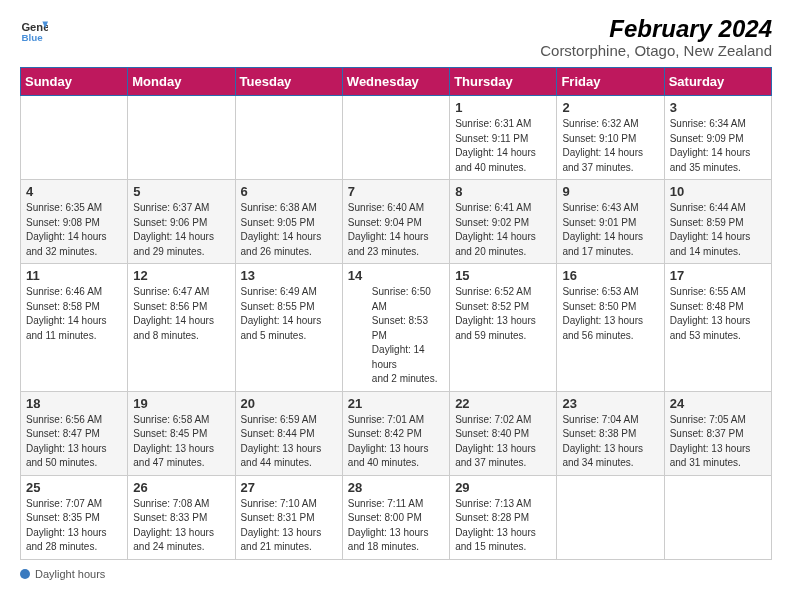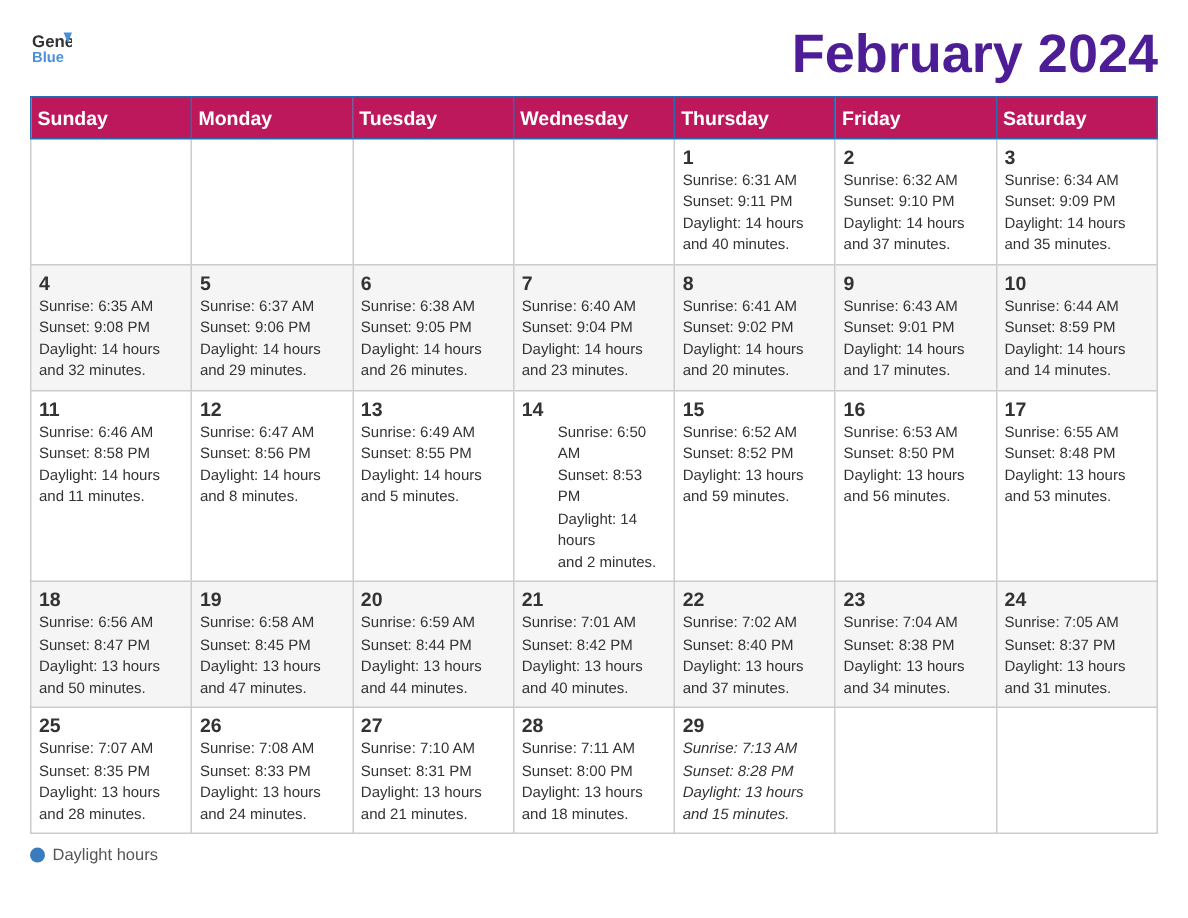--- a/index.html
+++ b/index.html
@@ -22,24 +22,25 @@
       gap: 4px;
     }
     .logo-icon {
       width: 28px;
       height: 28px;
     }
     .title-block {
       text-align: right;
     }
     .month-year {
-      font-size: 36px;
+      font-size: 24px;
       font-weight: bold;
-      color: #4c1d95;
+      color: #000000;
       line-height: 1.1;
+      font-style: italic;
     }
     .location {
       font-size: 15px;
       color: #555;
     }
     table {
       width: 100%;
       border-collapse: collapse;
       font-size: 11px;
     }
@@ -104,20 +105,21 @@
 <div class="header">
   <div class="logo">
     <svg class="logo-icon" viewBox="0 0 40 40">
       <text x="2" y="22" font-size="16" font-weight="bold" fill="#333">General</text>
       <text x="2" y="36" font-size="14" font-weight="bold" fill="#4a90d9">Blue</text>
       <polygon points="32,8 40,8 36,18" fill="#4a90d9"></polygon>
     </svg>
   </div>
   <div class="title-block">
     <div class="month-year">February 2024</div>
+    <div class="location">Corstorphine, Otago, New Zealand</div>
   </div>
 </div>
 
 <table>
   <thead>
     <tr id="weekday-header-row">
         <th>Sunday</th>
         <th>Monday</th>
         <th>Tuesday</th>
         <th>Wednesday</th>
@@ -331,21 +333,21 @@
         </td>
         <td>
           <span class="day-number">28</span>
           <div class="day-info" style="white-space: pre-line;">Sunrise: 7:11 AM
 Sunset: 8:00 PM
 Daylight: 13 hours
 and 18 minutes.</div>
         </td>
         <td>
           <span class="day-number">29</span>
-          <div class="day-info" style="white-space: pre-line; font-style: italic;">Sunrise: 7:13 AM
+          <div class="day-info" style="white-space: pre-line;">Sunrise: 7:13 AM
 Sunset: 8:28 PM
 Daylight: 13 hours
 and 15 minutes.</div>
         </td>
         <td class="empty-cell"></td>
         <td class="empty-cell"></td>
       </tr>
     </tbody>
 </table>
 

